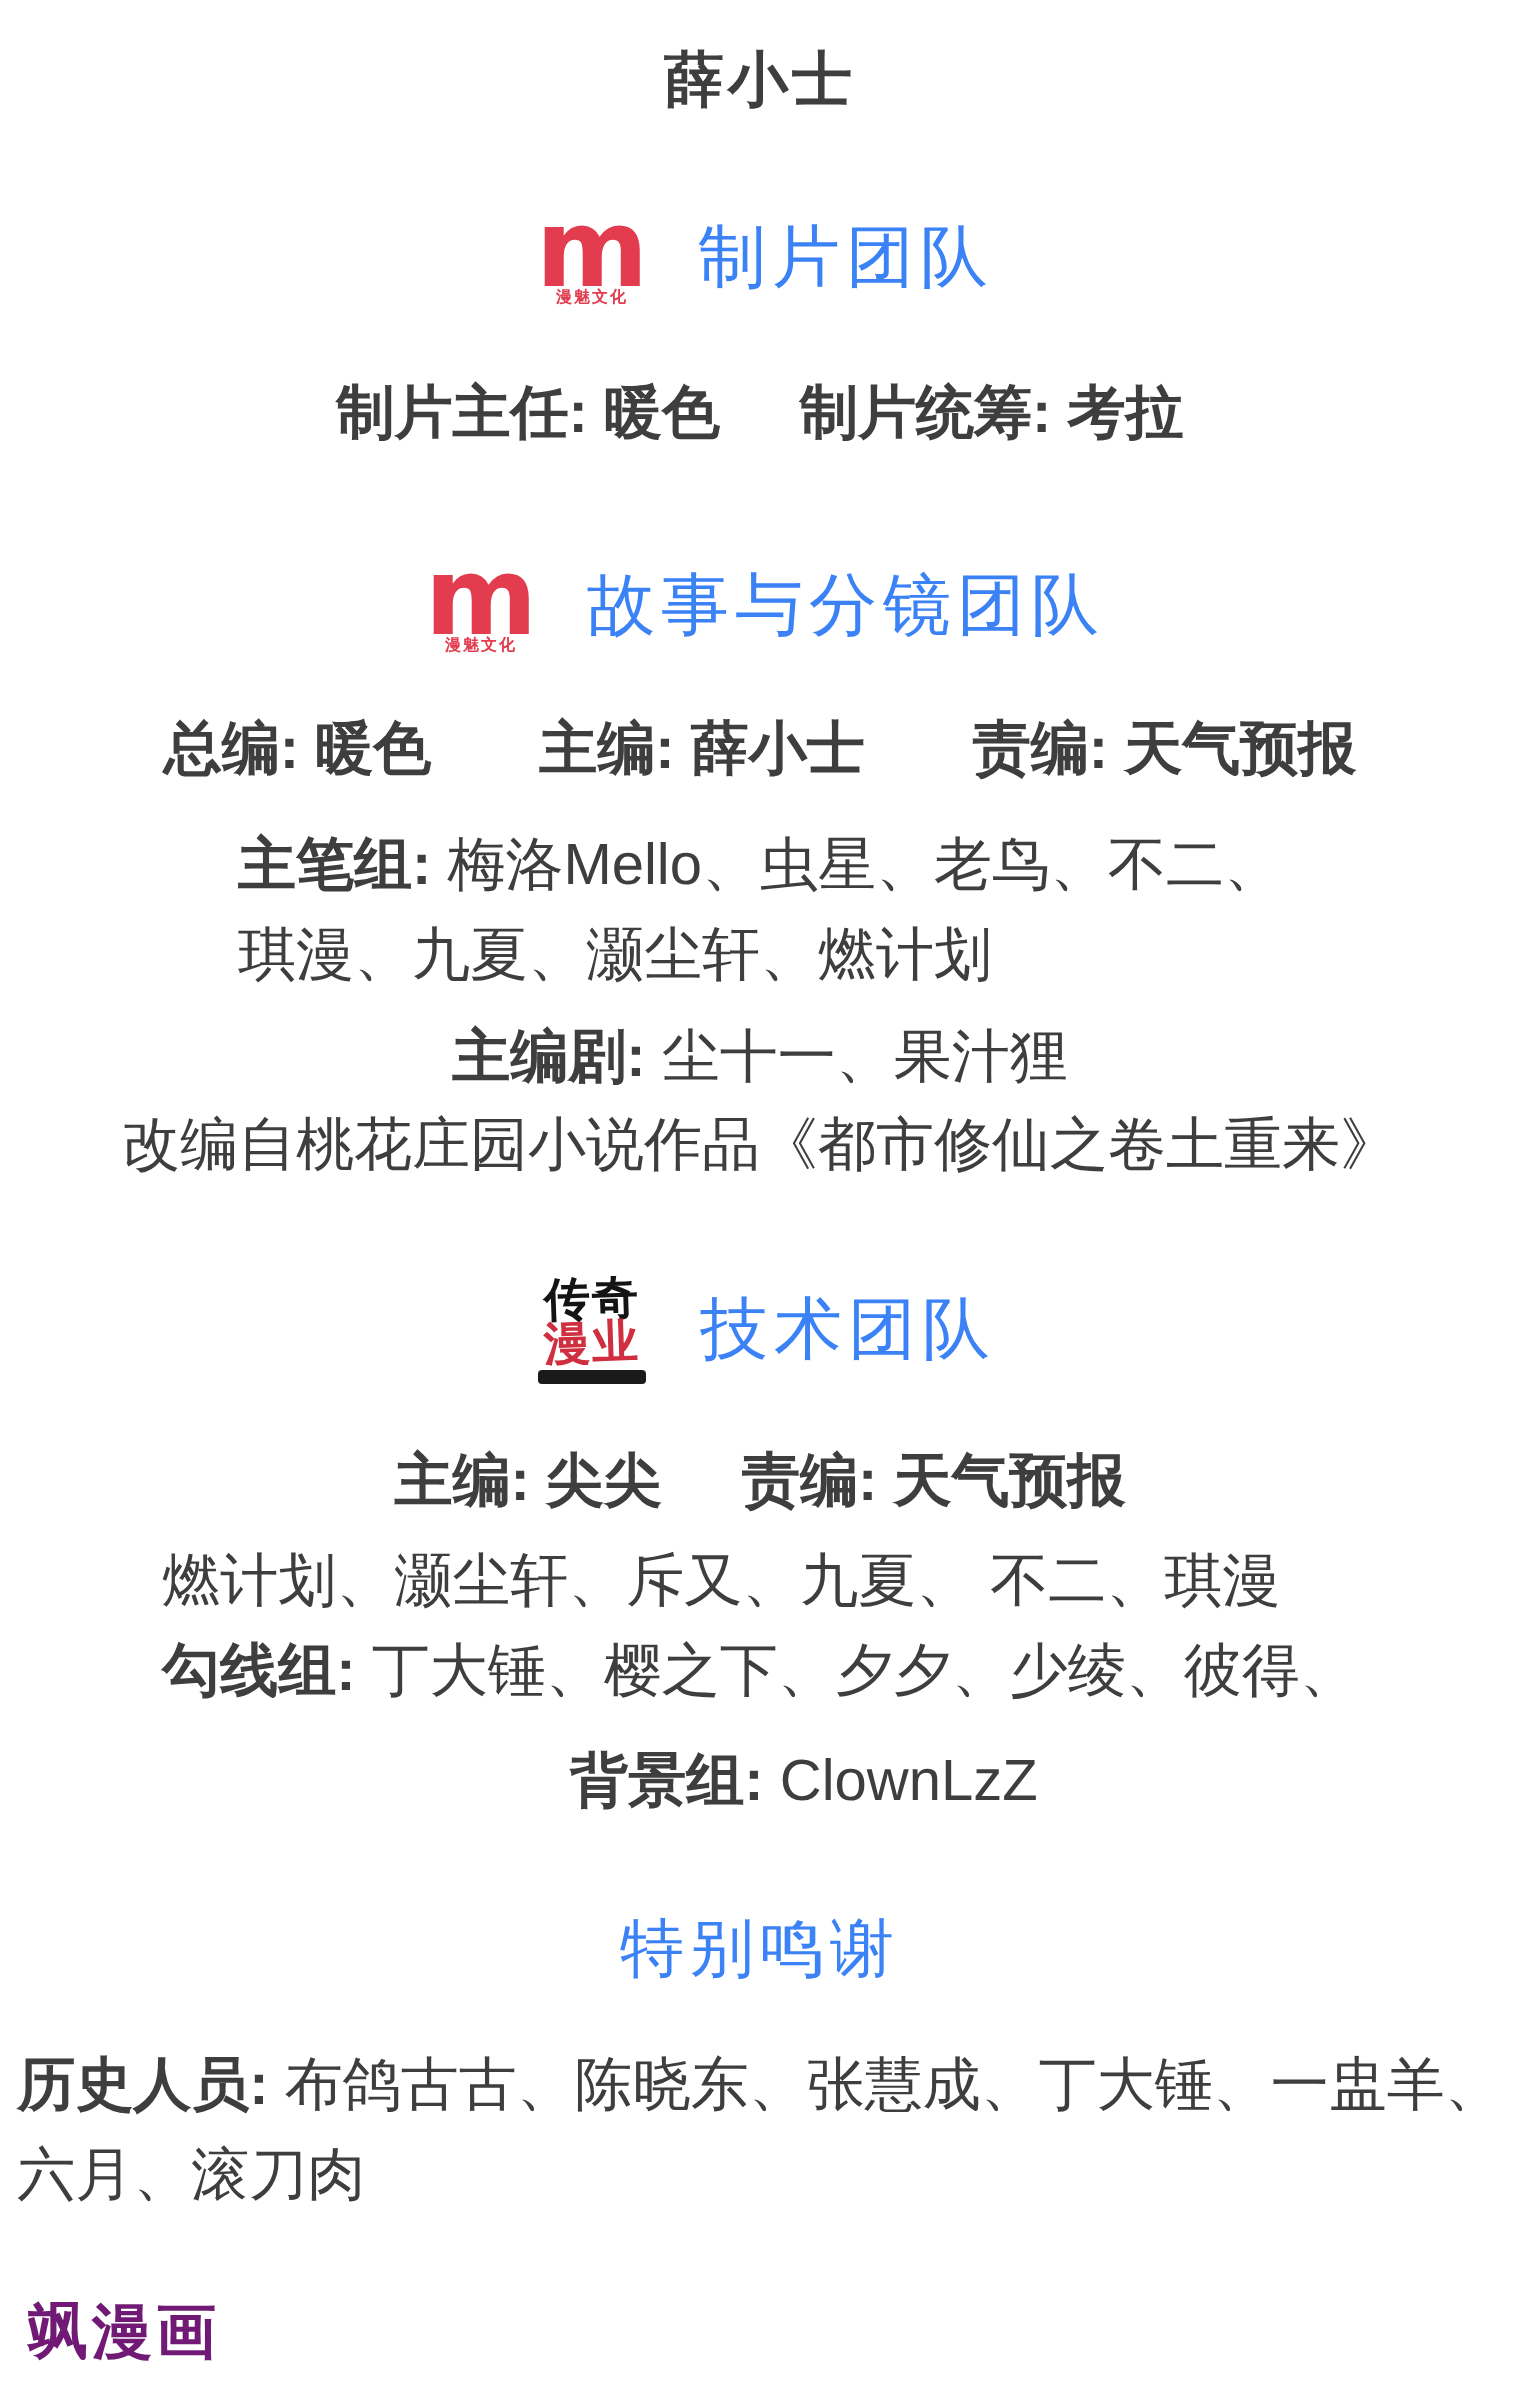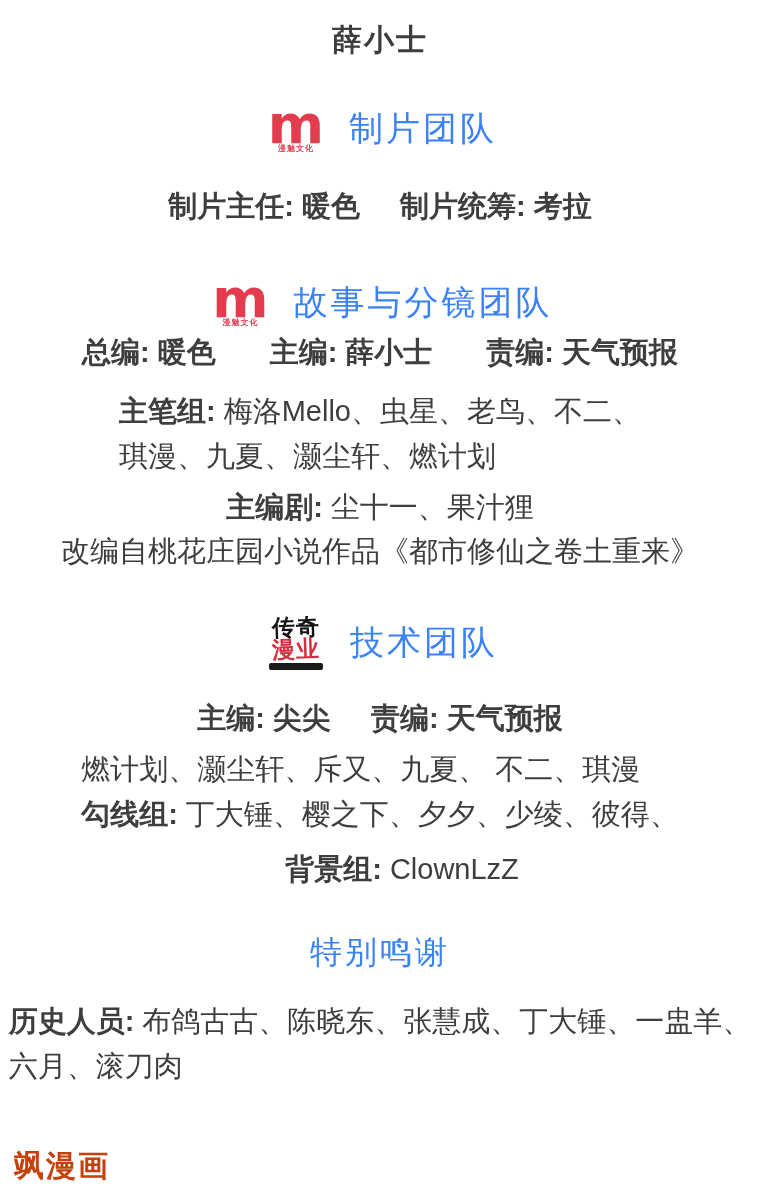--- a/index.html
+++ b/index.html
@@ -77,21 +77,21 @@
   .cq-bar{
     width:54px;height:7px;background:#1a1a1a;border-radius:2px;margin-top:2px;
   }
   .role-row{
     display:flex;justify-content:center;align-items:baseline;
     font-size:29px;font-weight:700;color:#3e3e3e;
   }
   .gap-lg{gap:40px;}
   .gap-md{gap:54px;}
   .mt-roles1{margin-top:28px;}
-  .mt-roles2{}
+  .mt-roles2{margin-top:22px;}
   .mt-roles3{margin-top:24px;}
   .role .v{font-weight:700;}
   .block{
     width:fit-content;
     margin:16px auto 0;
     font-size:29px;
     line-height:45px;
     text-align:left;
     color:#3e3e3e;
     font-weight:400;
@@ -108,21 +108,21 @@
   .mt-screen{margin-top:8px;}
   .mt-adapt{margin-top:4px;}
   .mt-bg{margin-top:12px;padding-left:44px;}
   .mt-hist{margin-top:24px;}
   .watermark{
     position:absolute;
     left:14px;bottom:12px;
     font-size:30px;
     font-weight:700;
     letter-spacing:2px;
-    color:#c2410c;
+    color:#701a75;
   }
 </style>
 </head>
 <body>
 
 <div>
 
   <div class="top-title">薛小士</div>
 
   <div class="heading-row mt-h1">

